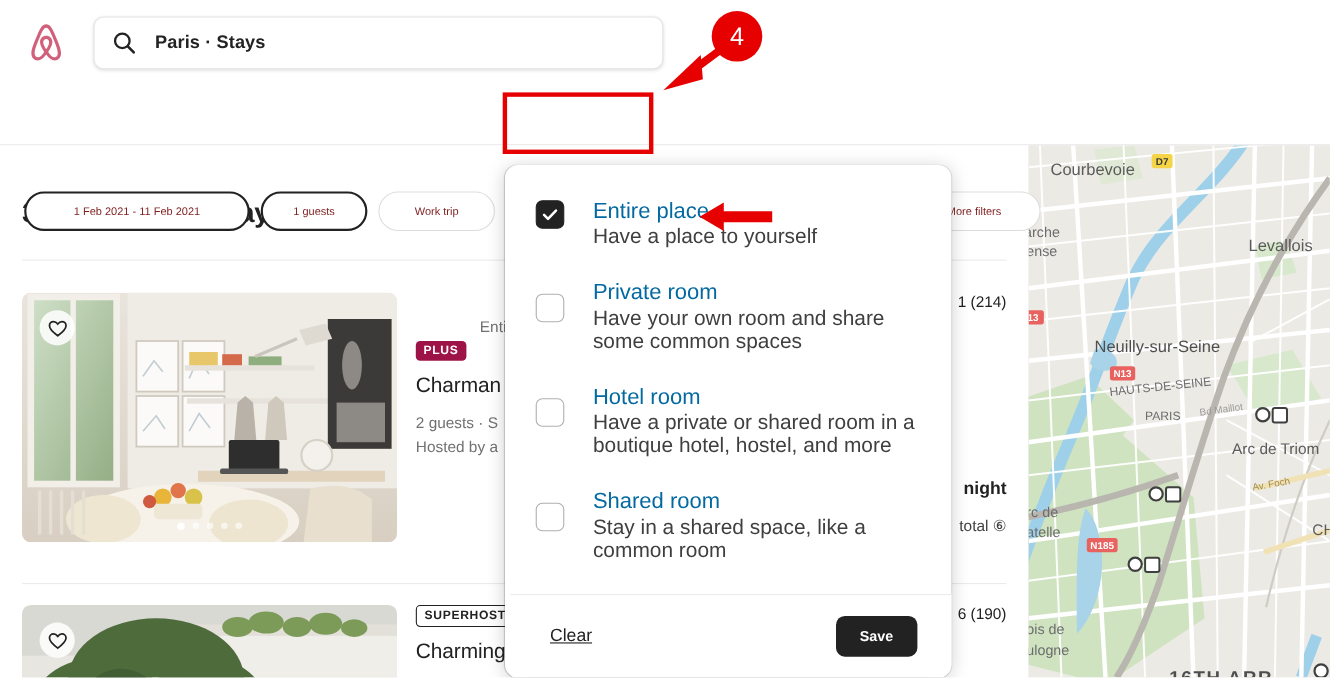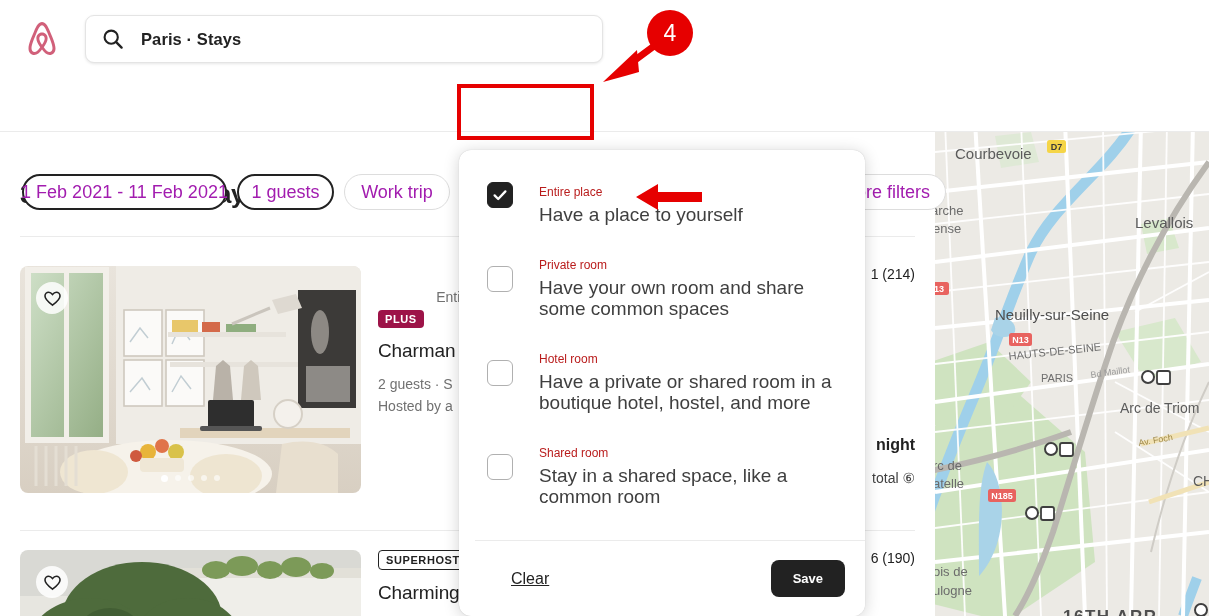--- a/index.html
+++ b/index.html
@@ -35,21 +35,21 @@
   
   .filterbar {
     position: absolute; left: 0; top: 80px; width: 1209px; height: 52px;
     background: #ffffff; z-index: 39;
     border-bottom: 1px solid #ebebeb;
   }
   .pill {
     position: absolute; top: 94px; height: 36px;
     border-radius: 18px; background: #fff;
     display: flex; align-items: center; justify-content: center;
-    font-size: 18px; color: #a21caf; white-space: nowrap;
+    font-size: 10px; color: #7f1d1d; white-space: nowrap;
     border: 1px solid #dddddd; cursor: pointer;
   }
   .pill.active { border: 2px solid #222222; }
 
   
   .results {
     position: absolute; left: 0; top: 132px; width: 935px; height: 484px;
     background: #fff; overflow: hidden; z-index: 10;
   }
   .results-title {
@@ -115,25 +115,25 @@
   }
   .panel-options { position: absolute; left: 0; top: 0; width: 406px; padding: 32px 28px 0 28px; }
   .opt { position: relative; display: flex; align-items: flex-start; margin-bottom: 30px; }
   .cbox {
     flex: 0 0 auto; width: 26px; height: 26px; border-radius: 6px;
     border: 1px solid #b0b0b0; background: #fff; margin-right: 26px; cursor: pointer;
     display: flex; align-items: center; justify-content: center;
   }
   .cbox.checked { background: #222222; border-color: #222222; }
   .opt-text { flex: 1 1 auto; padding-top: 0px; }
-  .opt-title { font-size: 12px; color: #b91c1c; line-height: 20px; }
+  .opt-title { font-size: 20px; color: #0369a1; line-height: 20px; }
   .opt-sub { font-size: 19px; color: #3f3f3f; line-height: 21px; margin-top: 2px; }
   .opt.two .cbox { margin-top: 11px; }
   .panel-footer {
-    position: absolute; left: 16px; bottom: 0; width: 406px; height: 76px;
+    position: absolute; left: 5px; bottom: 0; width: 406px; height: 76px;
     border-top: 1px solid #ebebeb; background: #fff;
     display: flex; align-items: center; justify-content: space-between;
     padding: 0 36px;
   }
   .clear-link {
     font-size: 16px; color: #222; text-decoration: underline; font-weight: 500; cursor: pointer;
   }
   .save-btn {
     background: #222222; color: #fff; border: none; border-radius: 8px;
     font-size: 13px; font-weight: 600; padding: 11px 22px; cursor: pointer;

